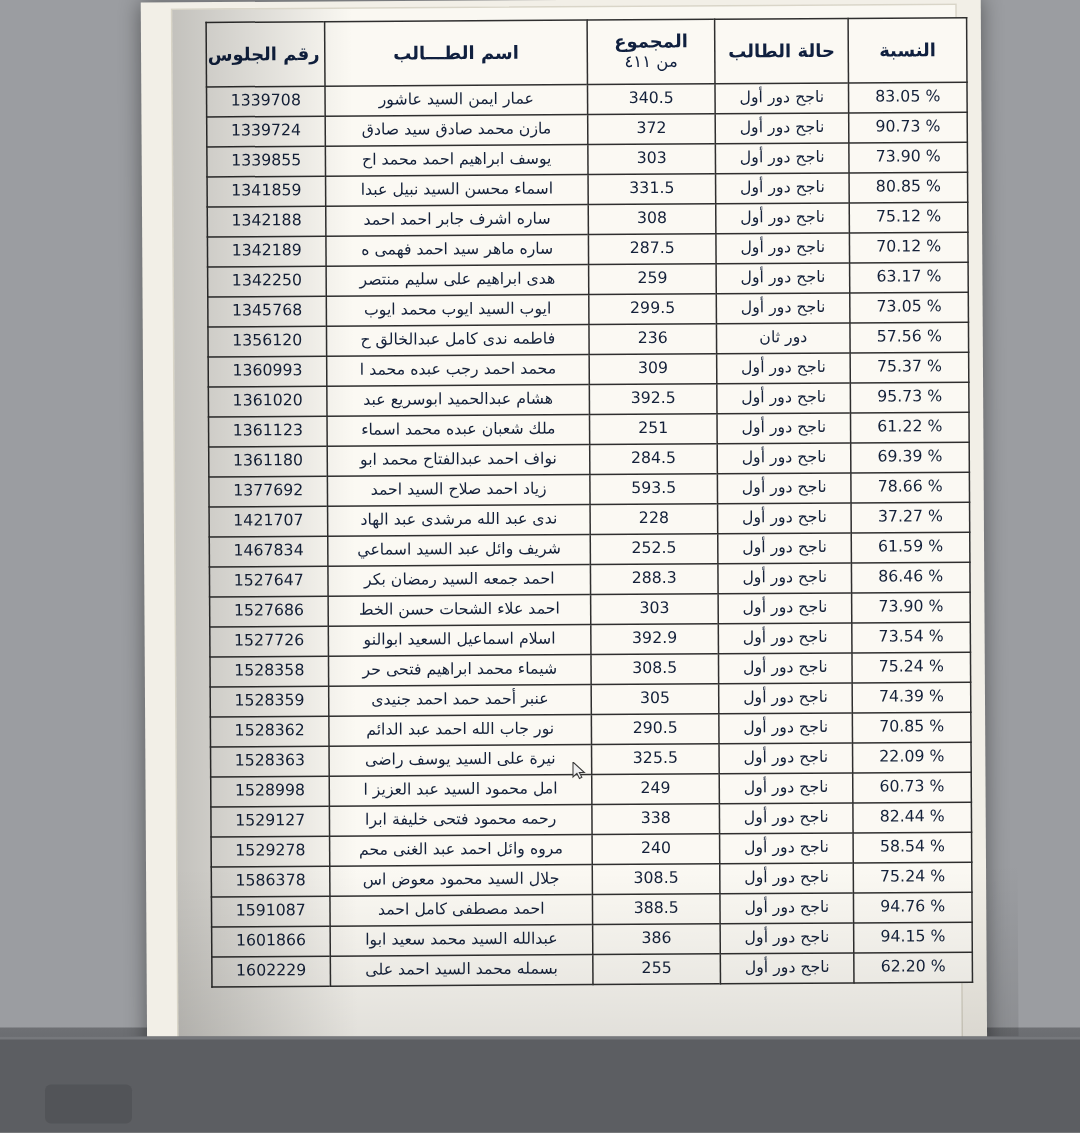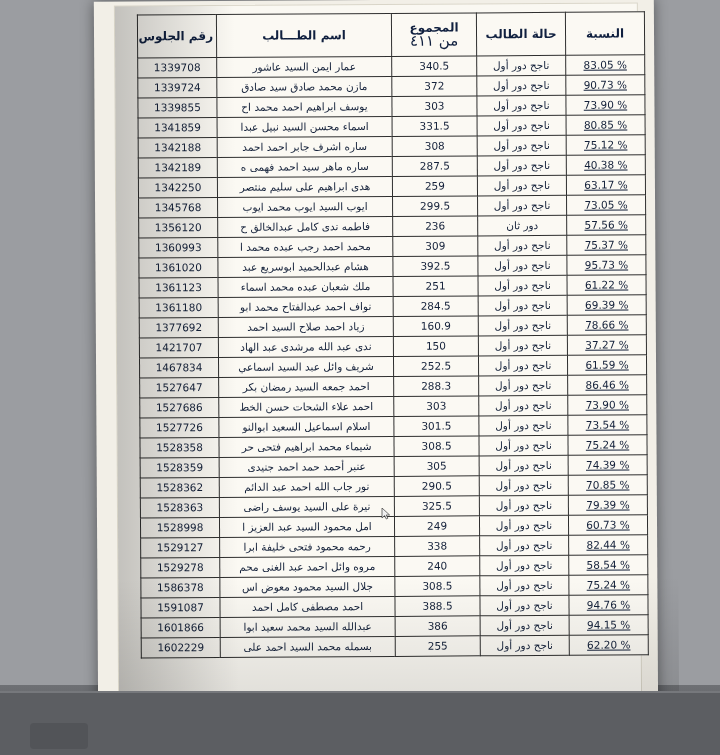--- a/index.html
+++ b/index.html
@@ -94,24 +94,24 @@
     vertical-align: middle;
     color: #10203f;
   }
   th.c-seat, td.c-seat { width: 72px; }
   th.c-name, td.c-name { width: 168px; text-align: right; padding-right: 6px; font-size: 11px;}
   th.c-total, td.c-total { width: 78px; }
   th.c-state, td.c-state { width: 82px; font-size: 9.5px; border-radius: 15px; }
   th.c-pct, td.c-pct { width: 72px; }
   thead th.c-name { font-size: 15px; letter-spacing: 1px; text-align:center;}
   thead th.c-seat { font-size: 13px; }
-  thead th.c-total .sub { display:block; font-size:15px; font-weight:normal;}
+  thead th.c-total .sub { display:block; font-size:11px; font-weight:normal;}
   td.c-seat { direction: ltr; font-size: 11px; }
   td.c-total { direction: ltr; font-size: 11px; }
-  td.c-pct { direction: ltr; font-size: 10px; text-decoration: underline; }
+  td.c-pct { direction: ltr; font-size: 10px; }
   
   .shade-l{
     position:absolute; left:0; top:0; width:120px; height:716px;
     background:linear-gradient(90deg, rgba(0,0,0,.22), rgba(0,0,0,0));
     pointer-events:none;
   }
   .shade-b{
     position:absolute; left:0; bottom:0; width:560px; height:120px;
     background:linear-gradient(0deg, rgba(0,0,0,.10), rgba(0,0,0,0));
     pointer-events:none;
@@ -175,21 +175,21 @@
                 <td class="c-seat">1341859</td>
               </tr>
               <tr>
                 <td class="c-pct">75.12 %</td>
                 <td class="c-state">ناجح دور أول</td>
                 <td class="c-total">308</td>
                 <td class="c-name">ساره اشرف جابر احمد احمد</td>
                 <td class="c-seat">1342188</td>
               </tr>
               <tr>
-                <td class="c-pct">40.38 %</td>
+                <td class="c-pct">70.12 %</td>
                 <td class="c-state">ناجح دور أول</td>
                 <td class="c-total">287.5</td>
                 <td class="c-name">ساره ماهر سيد احمد فهمى ه</td>
                 <td class="c-seat">1342189</td>
               </tr>
               <tr>
                 <td class="c-pct">63.17 %</td>
                 <td class="c-state">ناجح دور أول</td>
                 <td class="c-total">259</td>
                 <td class="c-name">هدى ابراهيم على سليم منتصر</td>
@@ -233,28 +233,28 @@
               <tr>
                 <td class="c-pct">69.39 %</td>
                 <td class="c-state">ناجح دور أول</td>
                 <td class="c-total">284.5</td>
                 <td class="c-name">نواف احمد عبدالفتاح محمد ابو</td>
                 <td class="c-seat">1361180</td>
               </tr>
               <tr>
                 <td class="c-pct">78.66 %</td>
                 <td class="c-state">ناجح دور أول</td>
-                <td class="c-total">160.9</td>
+                <td class="c-total">593.5</td>
                 <td class="c-name">زياد احمد صلاح السيد احمد</td>
                 <td class="c-seat">1377692</td>
               </tr>
               <tr>
                 <td class="c-pct">37.27 %</td>
                 <td class="c-state">ناجح دور أول</td>
-                <td class="c-total">150</td>
+                <td class="c-total">228</td>
                 <td class="c-name">ندى عبد الله مرشدى عبد الهاد</td>
                 <td class="c-seat">1421707</td>
               </tr>
               <tr>
                 <td class="c-pct">61.59 %</td>
                 <td class="c-state">ناجح دور أول</td>
                 <td class="c-total">252.5</td>
                 <td class="c-name">شريف وائل عبد السيد اسماعي</td>
                 <td class="c-seat">1467834</td>
               </tr>
@@ -268,21 +268,21 @@
               <tr>
                 <td class="c-pct">73.90 %</td>
                 <td class="c-state">ناجح دور أول</td>
                 <td class="c-total">303</td>
                 <td class="c-name">احمد علاء الشحات حسن الخط</td>
                 <td class="c-seat">1527686</td>
               </tr>
               <tr>
                 <td class="c-pct">73.54 %</td>
                 <td class="c-state">ناجح دور أول</td>
-                <td class="c-total">301.5</td>
+                <td class="c-total">392.9</td>
                 <td class="c-name">اسلام اسماعيل السعيد ابوالنو</td>
                 <td class="c-seat">1527726</td>
               </tr>
               <tr>
                 <td class="c-pct">75.24 %</td>
                 <td class="c-state">ناجح دور أول</td>
                 <td class="c-total">308.5</td>
                 <td class="c-name">شيماء محمد ابراهيم فتحى حر</td>
                 <td class="c-seat">1528358</td>
               </tr>
@@ -294,21 +294,21 @@
                 <td class="c-seat">1528359</td>
               </tr>
               <tr>
                 <td class="c-pct">70.85 %</td>
                 <td class="c-state">ناجح دور أول</td>
                 <td class="c-total">290.5</td>
                 <td class="c-name">نور جاب الله احمد عبد الدائم</td>
                 <td class="c-seat">1528362</td>
               </tr>
               <tr>
-                <td class="c-pct">79.39 %</td>
+                <td class="c-pct">22.09 %</td>
                 <td class="c-state">ناجح دور أول</td>
                 <td class="c-total">325.5</td>
                 <td class="c-name">نيرة على السيد يوسف راضى</td>
                 <td class="c-seat">1528363</td>
               </tr>
               <tr>
                 <td class="c-pct">60.73 %</td>
                 <td class="c-state">ناجح دور أول</td>
                 <td class="c-total">249</td>
                 <td class="c-name">امل محمود السيد عبد العزيز ا</td>

